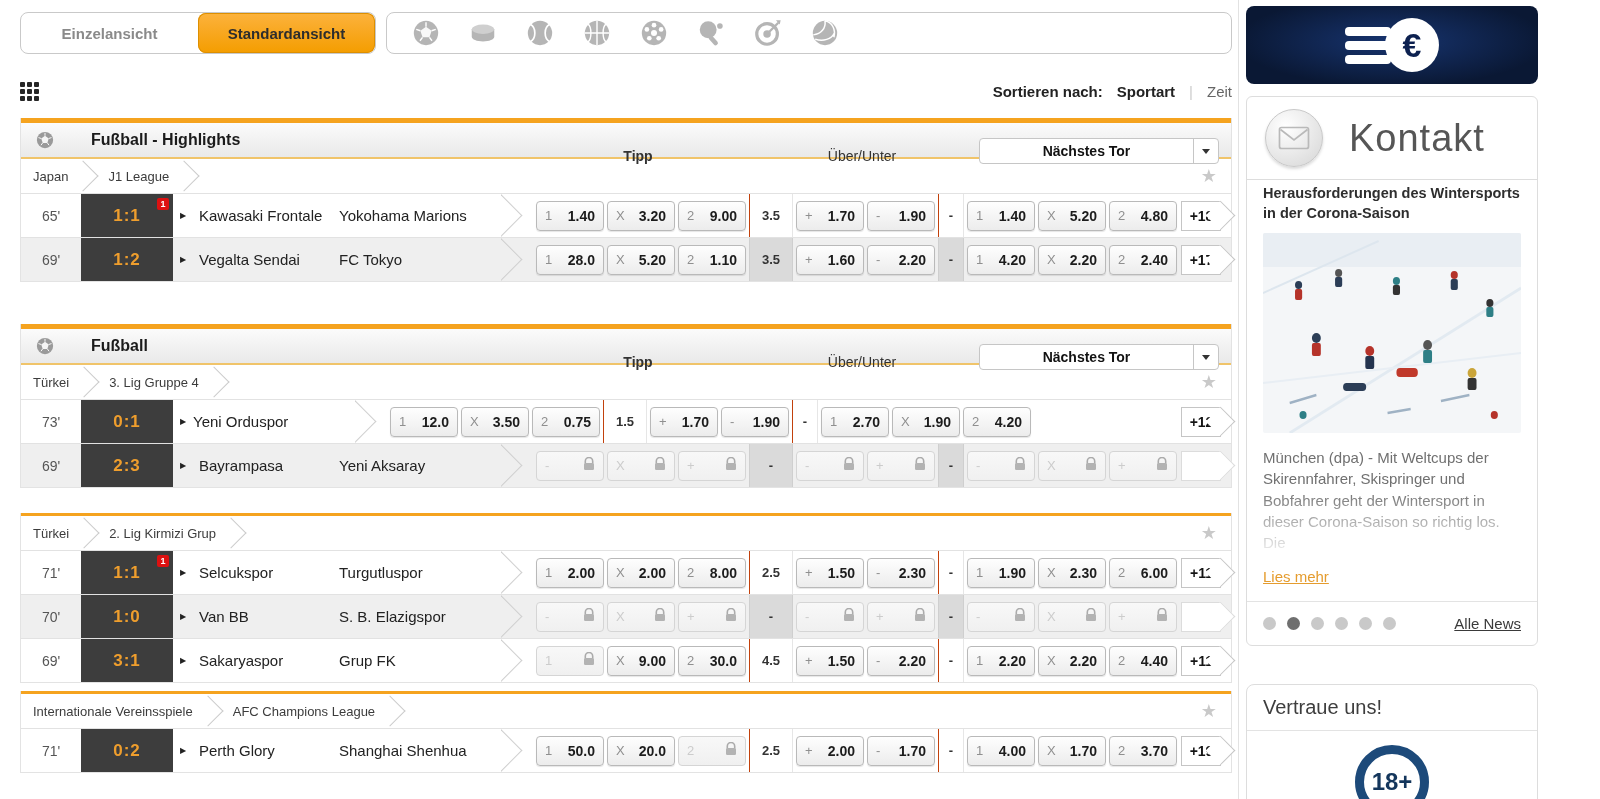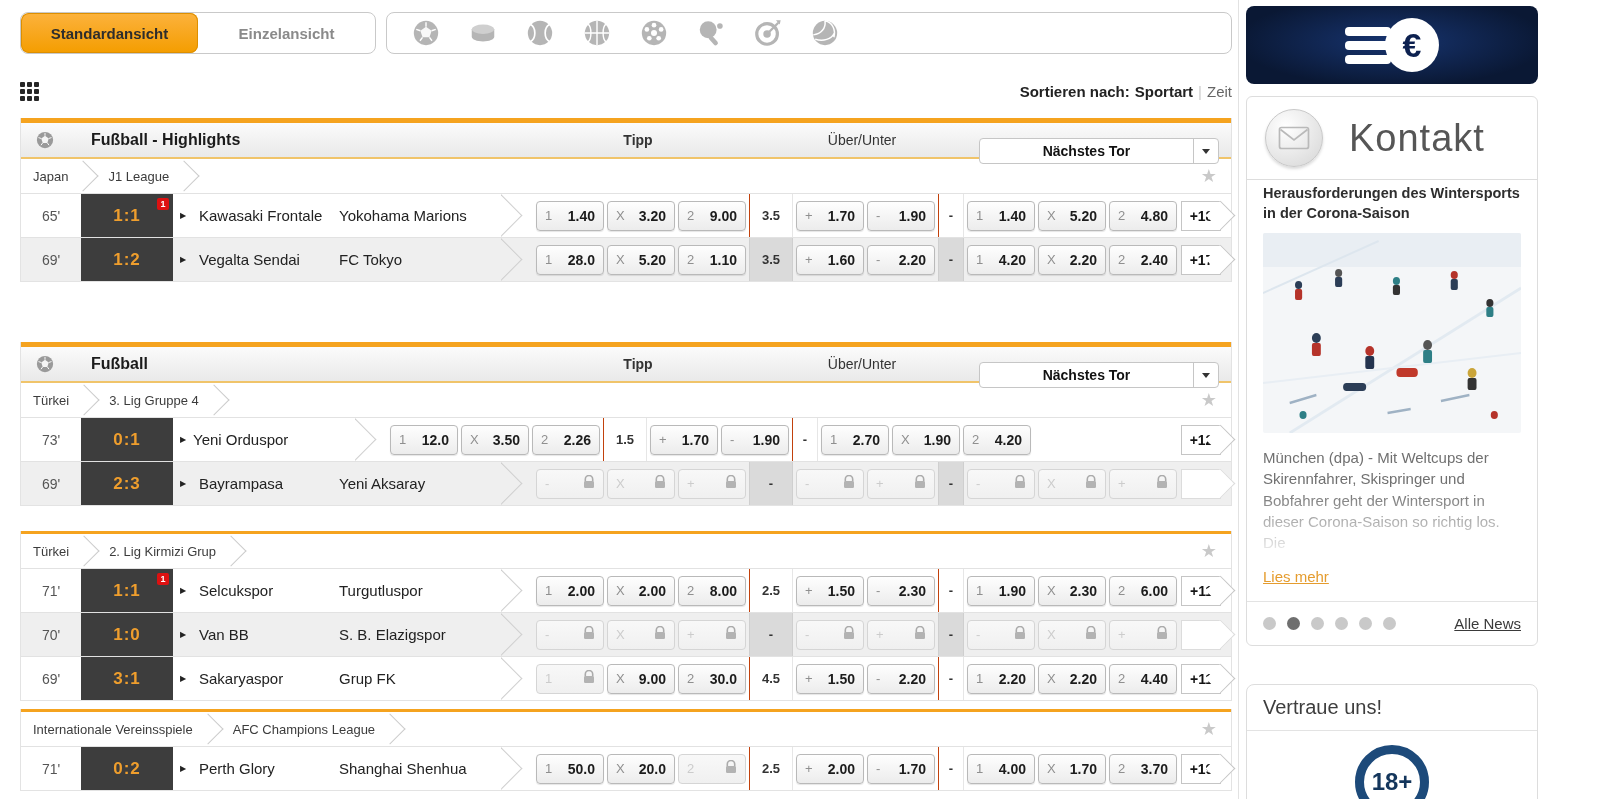--- a/index.html
+++ b/index.html
@@ -15,40 +15,40 @@
   .tab { flex:1; display:flex; align-items:center; justify-content:center; font-weight:bold; font-size:15px; color:#8a8a8a; cursor:pointer; }
   .tab.active { background:linear-gradient(#fcb23d,#f49d00); color:#2d2d2d; border-radius:8px; box-shadow:inset 0 0 0 1px #dd8f00; }
   .iconbar { flex:1; border:1px solid #c9c9c9; border-radius:8px; background:#fff; display:flex; align-items:center; gap:27px; padding:0 24px; }
   .sporticon { width:30px; height:30px; display:flex; cursor:pointer; }
   .sporticon svg { width:30px; height:30px; }
 
   
   .subbar { display:flex; align-items:center; margin-top:24px; height:26px; }
   .gridicon { width:19px; height:19px; display:grid; grid-template-columns:repeat(3,1fr); gap:2px; cursor:pointer; }
   .gridicon i { background:#262626; border-radius:1px; }
-  .sortbox { margin-left:auto; display:flex; align-items:center; gap:5px; font-size:15px; }
+  .sortbox { margin-left:auto; display:flex; align-items:center; gap:14px; font-size:15px; }
   .sort-label { font-weight:bold; color:#222; }
   .sort-opt { color:#666; cursor:pointer; }
   .sort-opt.active { color:#222; font-weight:bold; }
   .sort-sep { color:#ccc; }
 
   
   #cards { margin-top:14px; }
-  .card { border:1px solid #e3e3e3; border-top:none; margin-bottom:60px; background:#fff; }
+  .card { border:1px solid #e3e3e3; border-top:none; margin-bottom:42px; background:#fff; }
   .card:nth-child(2) { margin-bottom:25px; }
   .card:nth-child(3) { margin-bottom:8px; }
   .card:nth-child(4) { margin-bottom:0; }
   .topbar { height:5px; background:#f5a31f; }
   .card.no-header .topbar { height:3px; }
   .card-header { position:relative; height:36px; background:linear-gradient(#fbfbfb,#e9e9e9);
     border-bottom:2px solid #f0c46a; display:flex; align-items:center; padding-left:14px; }
   .ball-icon { width:20px; height:20px; display:flex; }
   .ball-icon svg { width:20px; height:20px; }
   .card-title { font-weight:bold; font-size:16px; color:#1b1b1b; margin-left:36px; }
-  .col { position:absolute; top:0; height:34px; display:flex; align-items:center; justify-content:center; font-size:14px; color:#333; }
+  .col { position:absolute; top:16px; height:34px; display:flex; align-items:center; justify-content:center; font-size:14px; color:#333; }
   .col-tipp { left:512px; width:210px; font-weight:bold; }
   .col-ou { left:766px; width:150px; }
   .dd { position:absolute; right:12px; top:15px; width:240px; height:26px; background:#fff;
     border:1px solid #c6c6c6; border-radius:4px; display:flex; cursor:pointer; }
   .dd-label { flex:1; display:flex; align-items:center; justify-content:center; font-weight:bold; font-size:14px; color:#111; }
   .dd-caret { width:25px; border-left:1px solid #c6c6c6; display:flex; align-items:center; justify-content:center; }
   .dd-caret i { width:0; height:0; border-left:4px solid transparent; border-right:4px solid transparent; border-top:5px solid #333; }
 
   .breadcrumb { display:flex; align-items:center; height:34px; background:#fff; font-size:13px; color:#3c3c3c; padding:0 14px 0 12px; }
   .crumb { margin-right:16px; white-space:nowrap; }
@@ -127,22 +127,22 @@
     display:flex; align-items:center; justify-content:center; font-weight:bold; font-size:24px; color:#14365c; }
 </style>
 </head>
 <body>
 
 <div class="page">
   <div class="main">
 
     <div class="topnav">
       <div class="tabs">
+        <div class="tab">Einzelansicht</div>
         <div class="tab active">Standardansicht</div>
-        <div class="tab">Einzelansicht</div>
       </div>
       <div class="iconbar">
         <span class="sporticon">
           <svg viewBox="0 0 32 32" fill="#b5b5b5">
               <circle cx="16" cy="16" r="13"></circle>
               <path d="M16 9.2l6 4.4-2.3 7h-7.4L10 13.6z" fill="#fff" opacity=".9"></path>
               <path d="M16 9.2V4.6M22 13.6l4.4-1.5M19.7 20.6l2.7 3.7M12.3 20.6l-2.7 3.7M10 13.6l-4.4-1.5" stroke="#fff" stroke-width="1.5" fill="none"></path>
             </svg>
         </span>
         <span class="sporticon">
@@ -411,21 +411,21 @@
                   <div class="odds-btn">
                     <span class="lbl">1</span>
                     <span class="val">12.0</span>
                   </div>
                   <div class="odds-btn">
                     <span class="lbl">X</span>
                     <span class="val">3.50</span>
                   </div>
                   <div class="odds-btn">
                     <span class="lbl">2</span>
-                    <span class="val">2.26</span>
+                    <span class="val">0.75</span>
                   </div>
                 </div>
                 <div class="c-line">1.5</div>
                 <div class="grp">
                   <div class="odds-btn">
                     <span class="lbl">+</span>
                     <span class="val">1.70</span>
                   </div>
                   <div class="odds-btn">
                     <span class="lbl">-</span>

